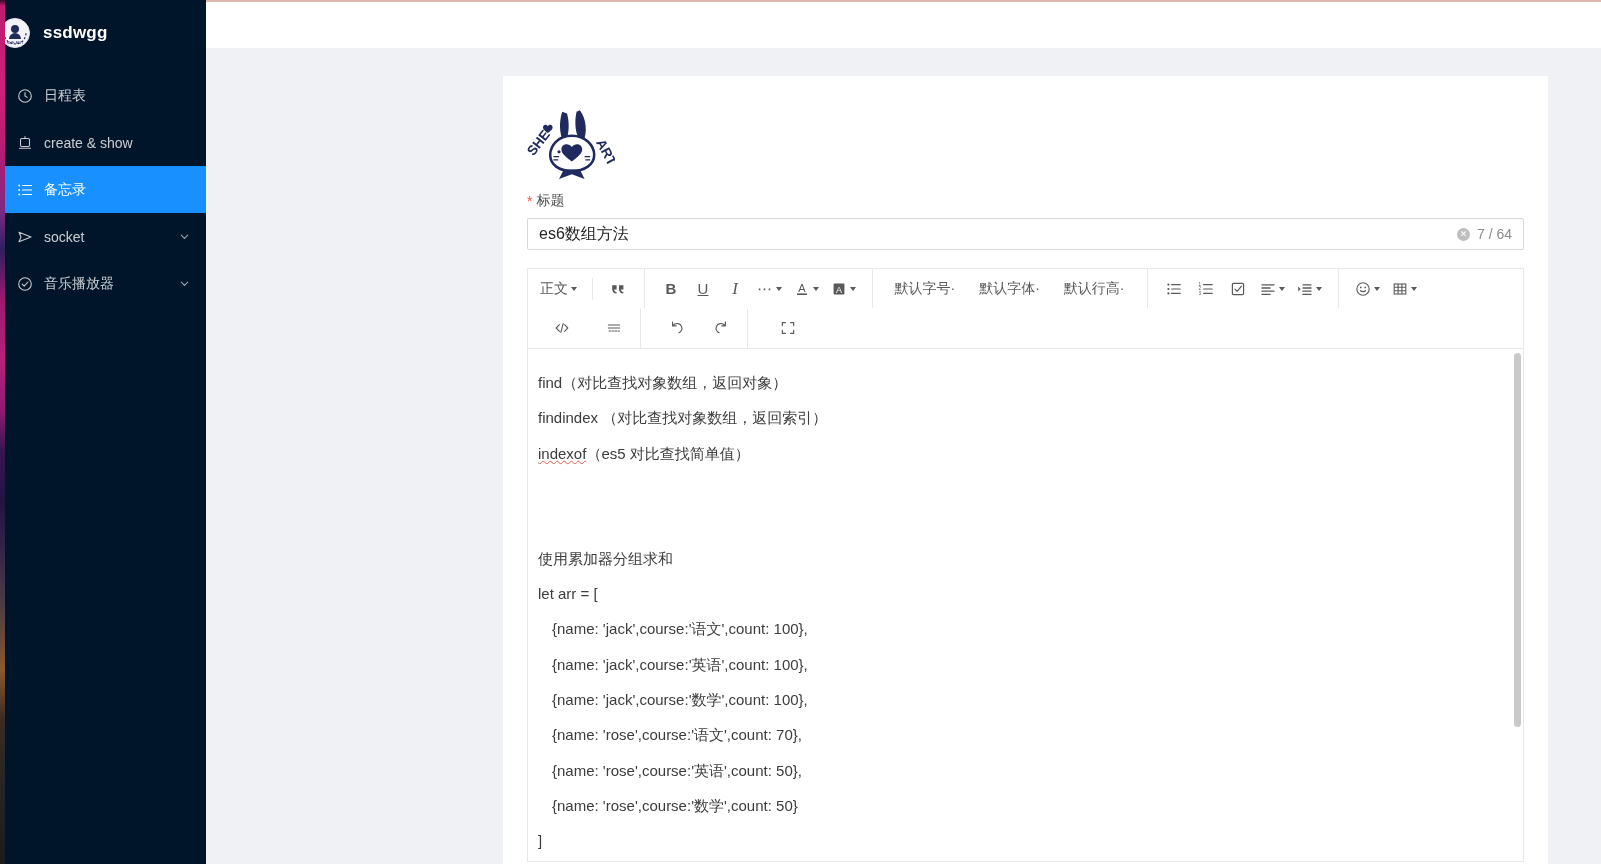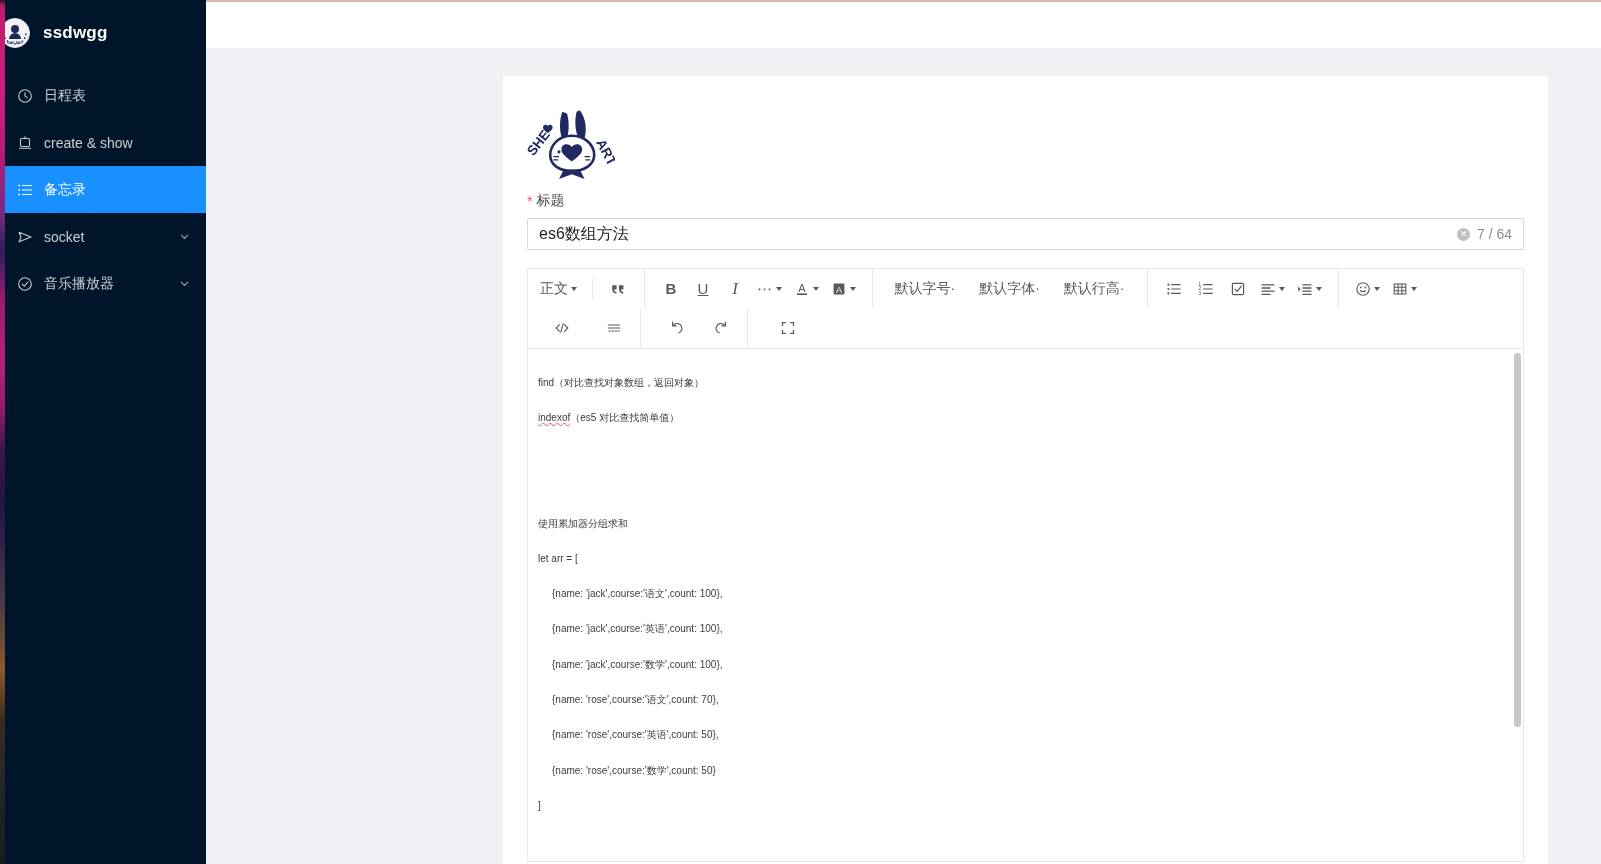--- a/index.html
+++ b/index.html
@@ -117,21 +117,21 @@
   }
   .btn svg { display: block; }
   .tri { width: 0; height: 0; border-left: 3.5px solid transparent; border-right: 3.5px solid transparent; border-top: 4px solid #595959; flex:none; }
   .dot3 { font-size: 15px; letter-spacing: .5px; line-height: 10px; }
 
   .ebody {
     height: 512px; position: relative; overflow: hidden; background: #fff;
   }
   .ebody-inner { padding: 16px 24px 0 10px; }
   .eline {
-    font-size: 10px; color: #3c3c3c; line-height: 35.3px; white-space: pre;
+    font-size: 15px; color: #3c3c3c; line-height: 35.3px; white-space: pre;
   }
   .eline .misspell {
     text-decoration: underline; text-decoration-style: wavy;
     text-decoration-color: #e85a5a; text-decoration-thickness: 1px;
   }
   .eline.blank { height: 35px; }
   .indent { padding-left: 14px; }
 
   .vscroll {
     position: absolute; right: 2px; top: 4px;
@@ -411,20 +411,21 @@
                     <path d="M2.4 5.6V2.6h3M13.6 5.6V2.6h-3M2.4 10.4v3h3M13.6 10.4v3h-3" stroke-linecap="round" stroke-linejoin="round"></path>
                   </svg>
                 </div>
               </div>
 
             </div>
 
             <div class="ebody">
               <div class="ebody-inner">
                 <div class="eline">find（对比查找对象数组，返回对象）</div>
+                <div class="eline">findindex （对比查找对象数组，返回索引）</div>
                 <div class="eline"><span class="misspell">indexof</span><span>（es5 对比查找简单值）</span></div>
                 <div class="eline blank"></div>
                 <div class="eline blank"></div>
                 <div class="eline">使用累加器分组求和</div>
                 <div class="eline">let arr = [</div>
                 <div class="eline indent">{name: 'jack',course:'语文',count: 100},</div>
                 <div class="eline indent">{name: 'jack',course:'英语',count: 100},</div>
                 <div class="eline indent">{name: 'jack',course:'数学',count: 100},</div>
                 <div class="eline indent">{name: 'rose',course:'语文',count: 70},</div>
                 <div class="eline indent">{name: 'rose',course:'英语',count: 50},</div>

